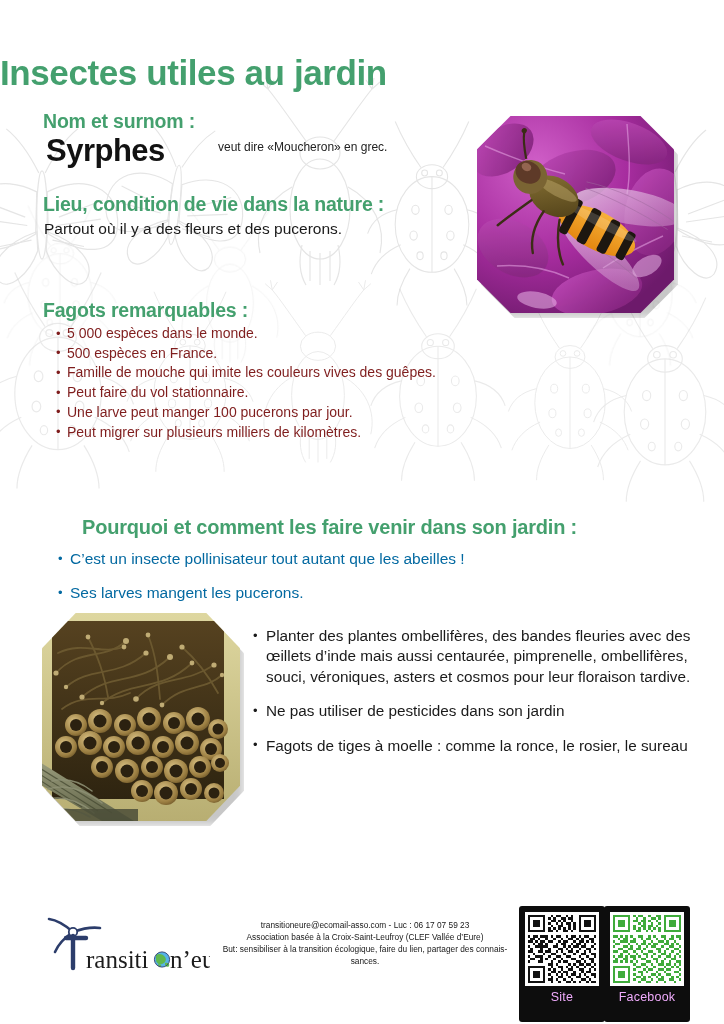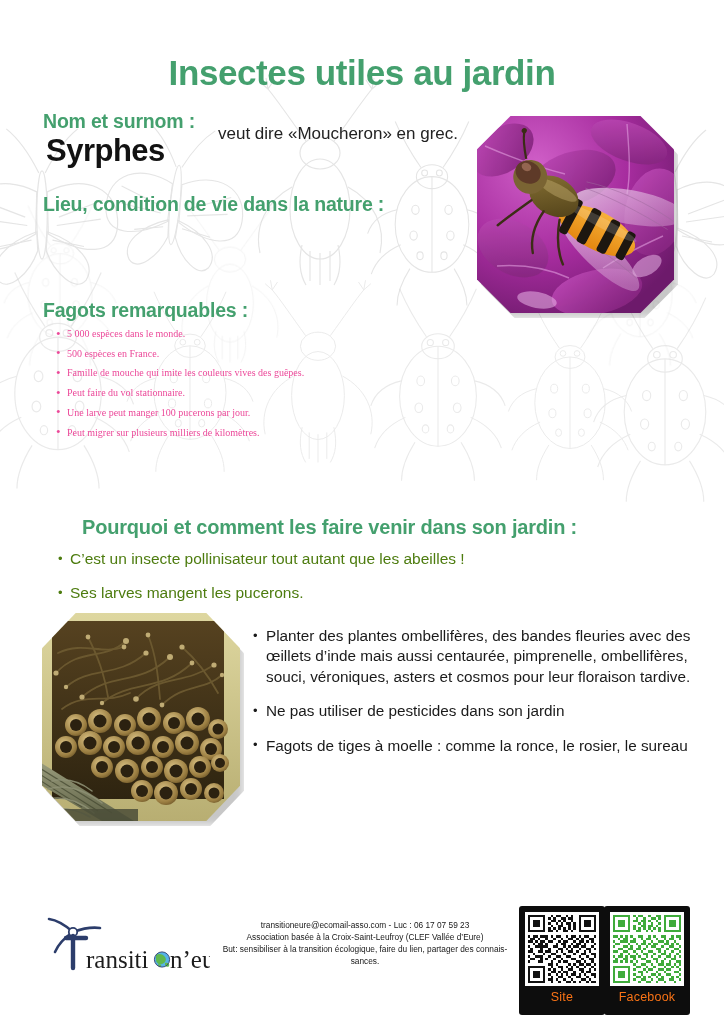--- a/index.html
+++ b/index.html
@@ -31,21 +31,21 @@
     left: 0; top: 0;
     width: 724px; height: 1024px;
     z-index: 2;
   }
 
   
   .poster-title {
     position: absolute;
     left: 0; top: 30px;
     width: 724px;
-    text-align: center;
+    text-align: left;
     font-size: 35px;
     font-weight: bold;
     letter-spacing: -0.4px;
     color: #44a06e;
   }
 
   
   .sec-head {
     position: absolute;
     font-size: 19.5px;
@@ -64,22 +64,22 @@
   #species-name {
     position: absolute;
     left: 46px; top: 133px;
     font-size: 31px;
     font-weight: bold;
     color: #121212;
     letter-spacing: -0.5px;
   }
   #species-meaning {
     position: absolute;
-    left: 218px; top: 124px;
-    font-size: 17px;
+    left: 218px; top: 140px;
+    font-size: 12px;
     color: #222;
     white-space: nowrap;
   }
 
   
   #habitat-heading { left: 43px; top: 193px; }
   #habitat-text {
     position: absolute;
     left: 44px; top: 220px;
     font-size: 15.5px;
@@ -90,48 +90,47 @@
   
   #facts-heading { left: 43px; top: 299px; }
   #facts-list {
     position: absolute;
     left: 56px; top: 324px;
     width: 470px;
     margin: 0; padding: 0;
     list-style: none;
   }
   #facts-list li {
-    font-size: 10px;
+    font-size: 14px;
     line-height: 19.7px;
-    color: #ec4899;
+    color: #7f1d1d;
     white-space: nowrap;
     padding-left: 11px;
     position: relative;
-    font-family: Liberation Serif, serif;
   }
   #facts-list li::before {
     content: "\2022";
     position: absolute;
     left: 0; top: -0.5px;
     font-size: 13px;
   }
 
   
   #why-heading { left: 43px; top: 516px; }
   #why-list {
     position: absolute;
     left: 58px; top: 550px;
     width: 500px;
     margin: 0; padding: 0;
     list-style: none;
   }
   #why-list li {
     font-size: 15.5px;
     line-height: 18px;
-    color: #4d7c0f;
+    color: #0369a1;
     white-space: nowrap;
     padding-left: 12px;
     position: relative;
     margin-bottom: 16px;
   }
   #why-list li::before {
     content: "\2022";
     position: absolute;
     left: 0; top: -0.5px;
     font-size: 13px;
@@ -205,24 +204,24 @@
   #qr-site { left: 519px; top: 906px; }
   #qr-facebook { left: 604px; top: 906px; }
   .qr-img {
     width: 74px; height: 74px;
     background: #ffffff;
     display: block;
   }
   .qr-label {
     display: block;
     text-align: center;
-    color: #f97316;
+    color: #f0abfc;
     font-size: 12.5px;
     line-height: 22px;
-    height: 29px;
+    height: 36px;
     letter-spacing: 0.2px;
   }
 </style>
 </head>
 <body>
 
 <svg id="bg-watermarks" viewBox="0 0 724 1024" xmlns="http://www.w3.org/2000/svg">
   <defs>
     <g id="wm-beetle">
       <ellipse cx="0" cy="-58" rx="17" ry="13"></ellipse>
@@ -296,20 +295,21 @@
 
 <div class="page">
 
   <h1 class="poster-title">Insectes utiles au jardin</h1>
 
   <div class="sec-head" id="name-heading">Nom et surnom :</div>
   <div id="species-name">Syrphes</div>
   <div id="species-meaning">veut dire «Moucheron» en grec.</div>
 
   <div class="sec-head" id="habitat-heading">Lieu, condition de vie dans la nature :</div>
+  <div id="habitat-text">Partout où il y a des fleurs et des pucerons.</div>
 
   <div class="sec-head" id="facts-heading">Fagots remarquables :</div>
   <ul id="facts-list">
       <li>5 000 espèces dans le monde.</li>
       <li>500 espèces en France.</li>
       <li>Famille de mouche qui imite les couleurs vives des guêpes.</li>
       <li>Peut faire du vol stationnaire.</li>
       <li>Une larve peut manger 100 pucerons par jour.</li>
       <li>Peut migrer sur plusieurs milliers de kilomètres.</li>
     </ul>

